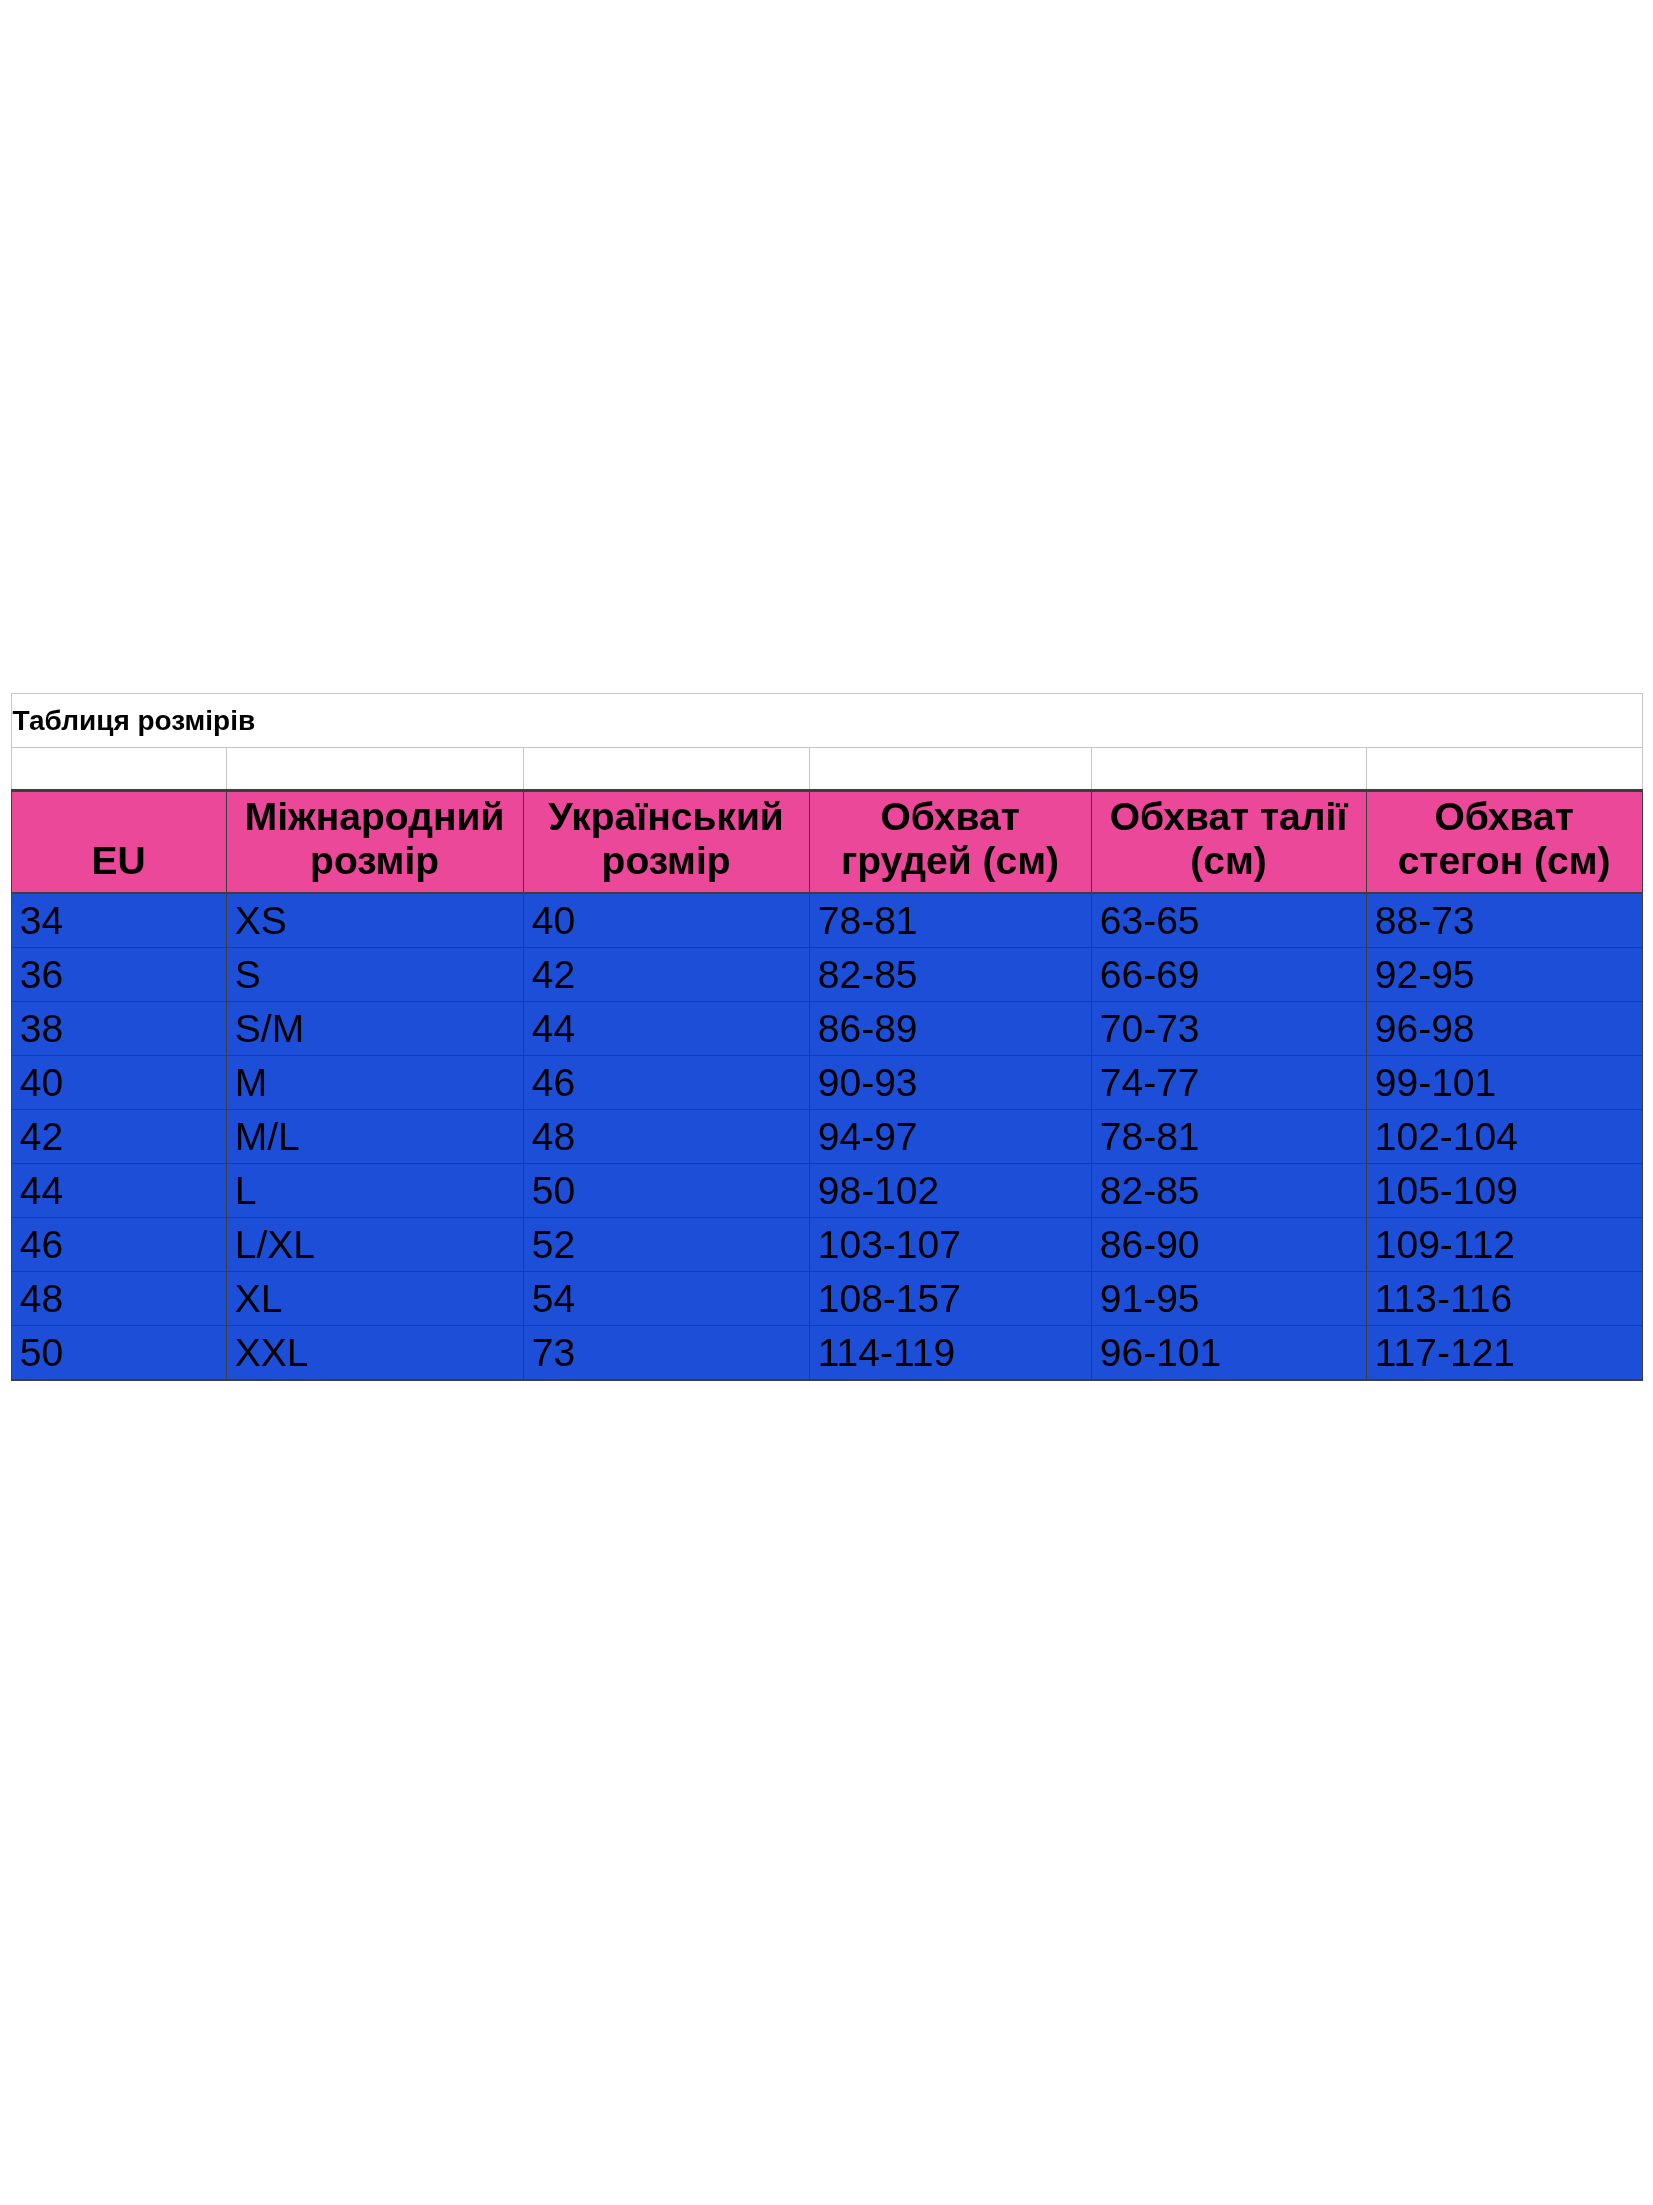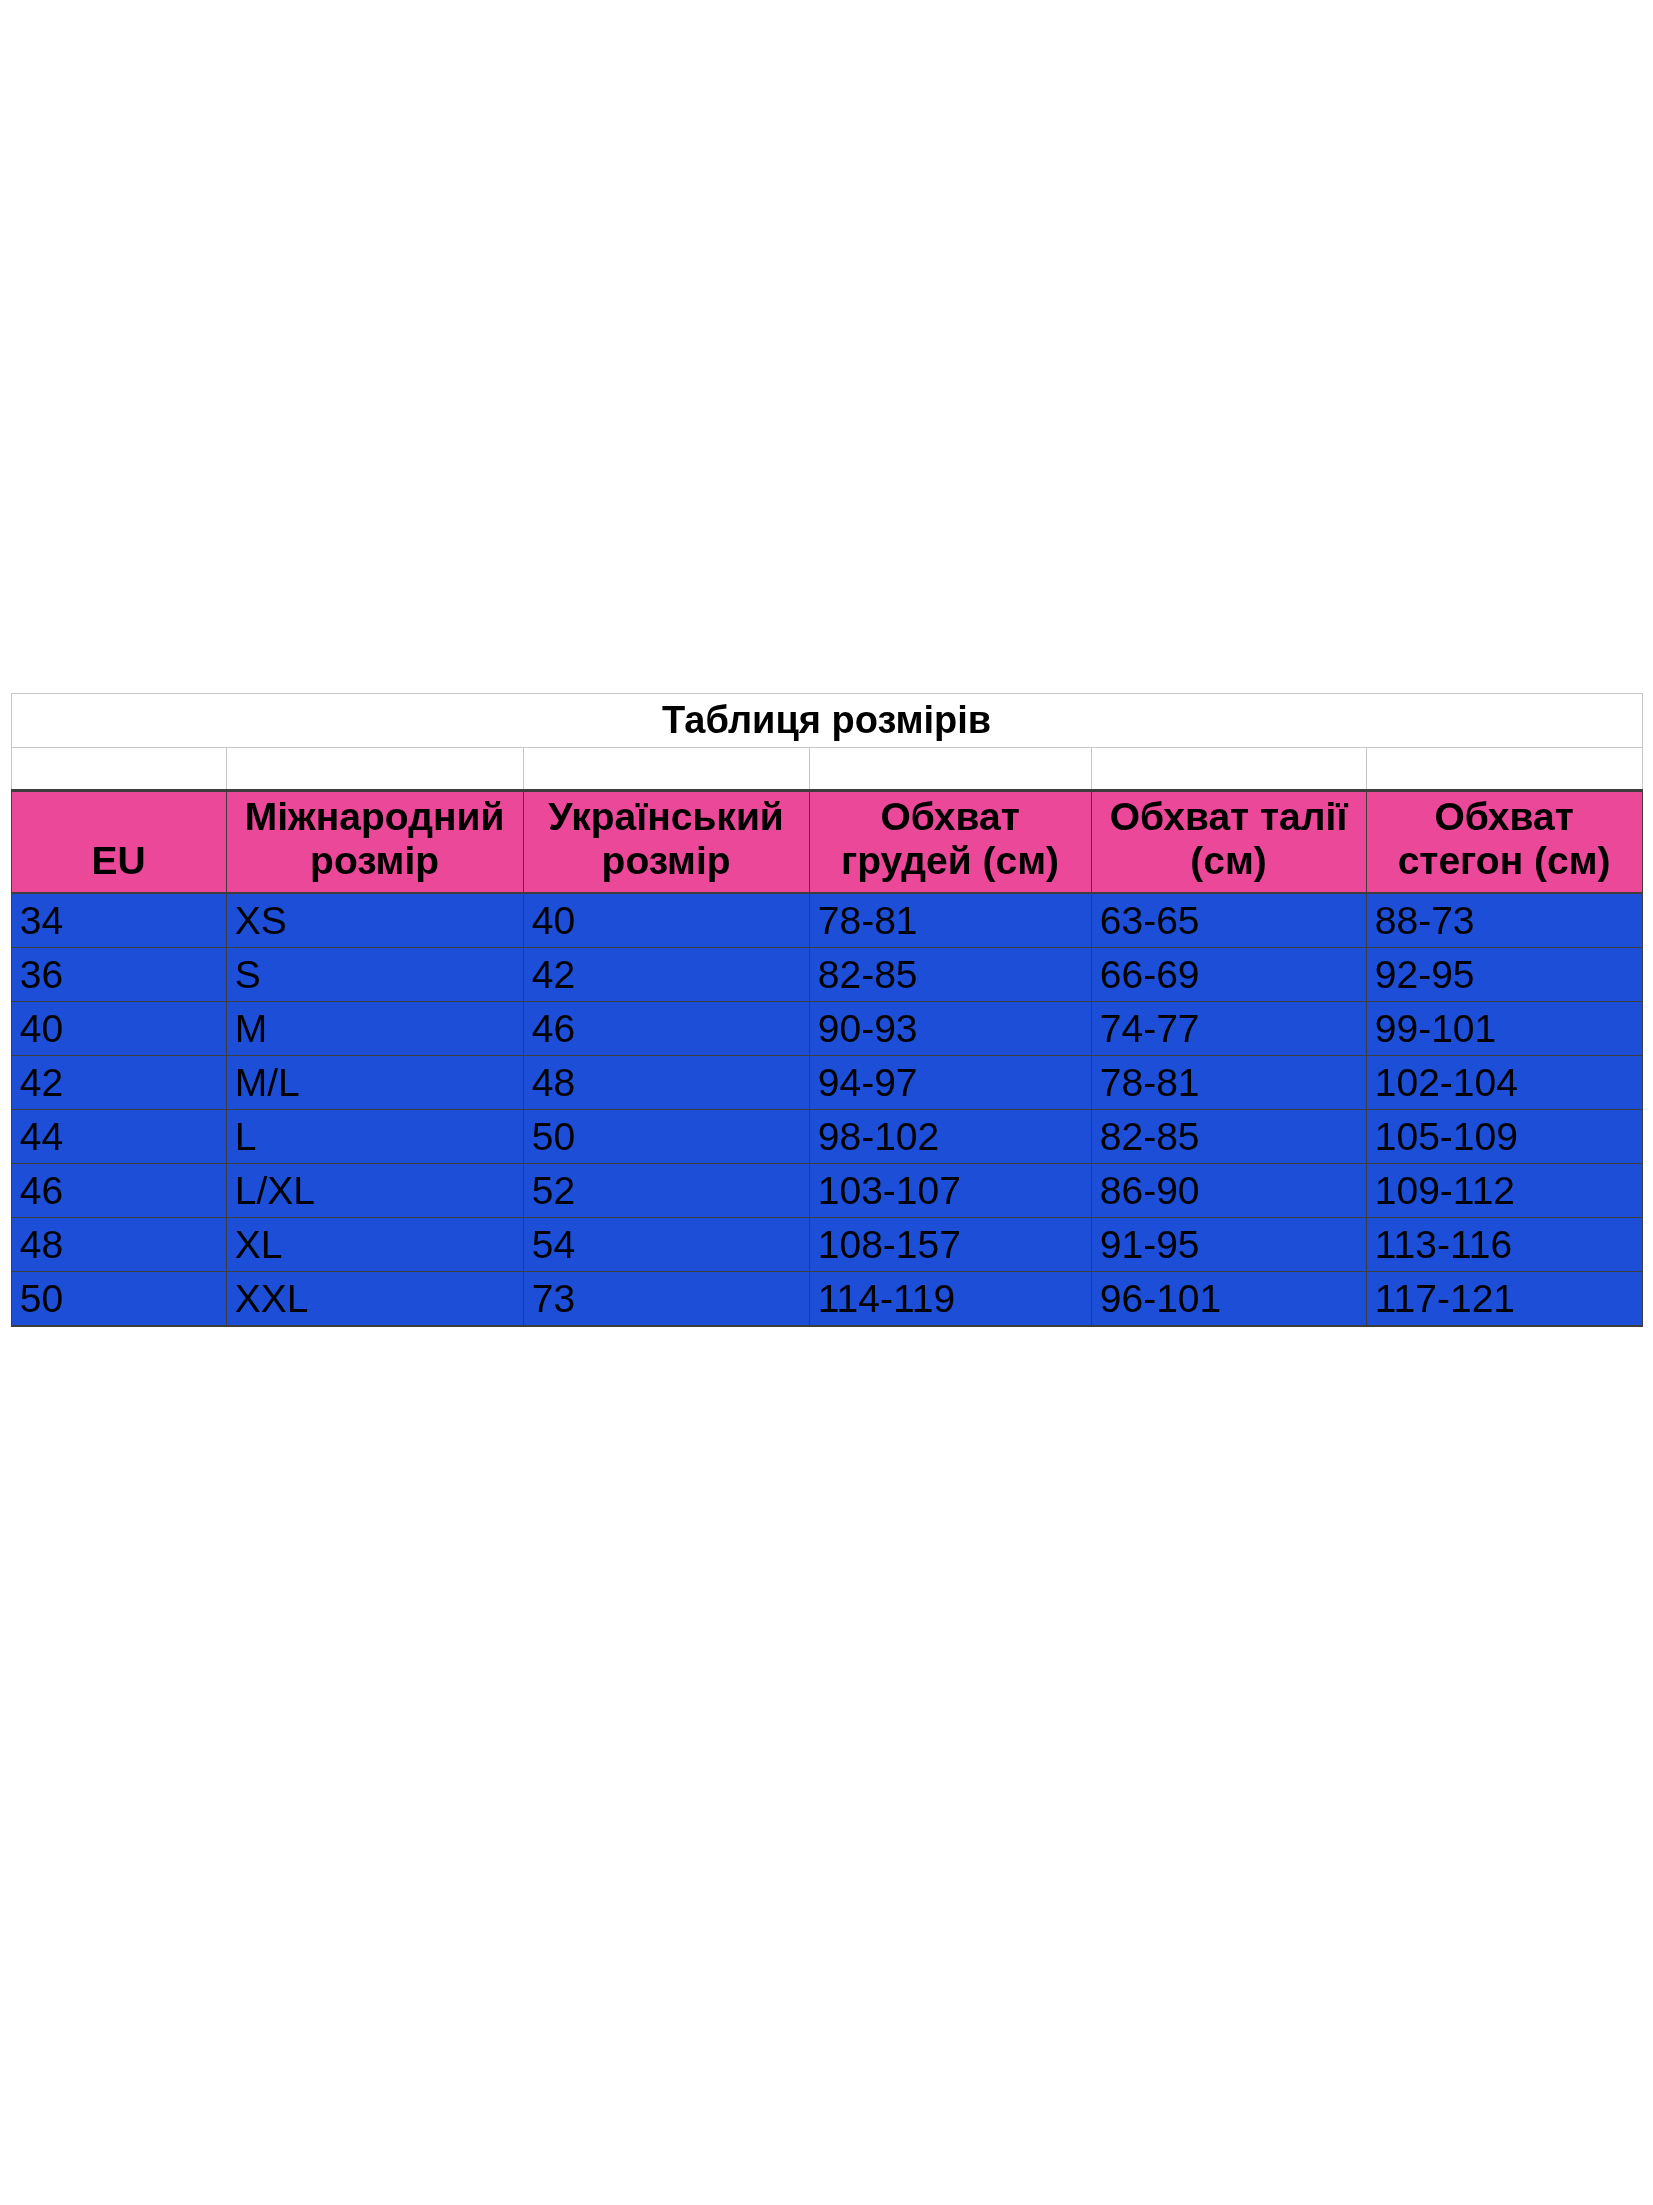--- a/index.html
+++ b/index.html
@@ -21,24 +21,24 @@
   }
   table.size-table {
     border-collapse: collapse;
     table-layout: fixed;
     width: 1631px;
   }
   
   .title-row td {
     border: 1.6px solid #c6c6c6;
     height: 51px;
-    text-align: center;
+    text-align: left;
     vertical-align: middle;
     font-weight: bold;
-    font-size: 38px;
+    font-size: 28px;
     background: #ffffff;
   }
   
   .spacer-row td {
     border-left: 1.6px solid #c6c6c6;
     border-right: 1.6px solid #c6c6c6;
     border-top: 0;
     border-bottom: 0;
     height: 39px;
     background: #ffffff;
@@ -119,20 +119,28 @@
         </tr>
         <tr>
           <td>36</td>
           <td>S</td>
           <td>42</td>
           <td>82-85</td>
           <td>66-69</td>
           <td>92-95</td>
         </tr>
         <tr>
+          <td>38</td>
+          <td>S/M</td>
+          <td>44</td>
+          <td>86-89</td>
+          <td>70-73</td>
+          <td>96-98</td>
+        </tr>
+        <tr>
           <td>40</td>
           <td>M</td>
           <td>46</td>
           <td>90-93</td>
           <td>74-77</td>
           <td>99-101</td>
         </tr>
         <tr>
           <td>42</td>
           <td>M/L</td>

